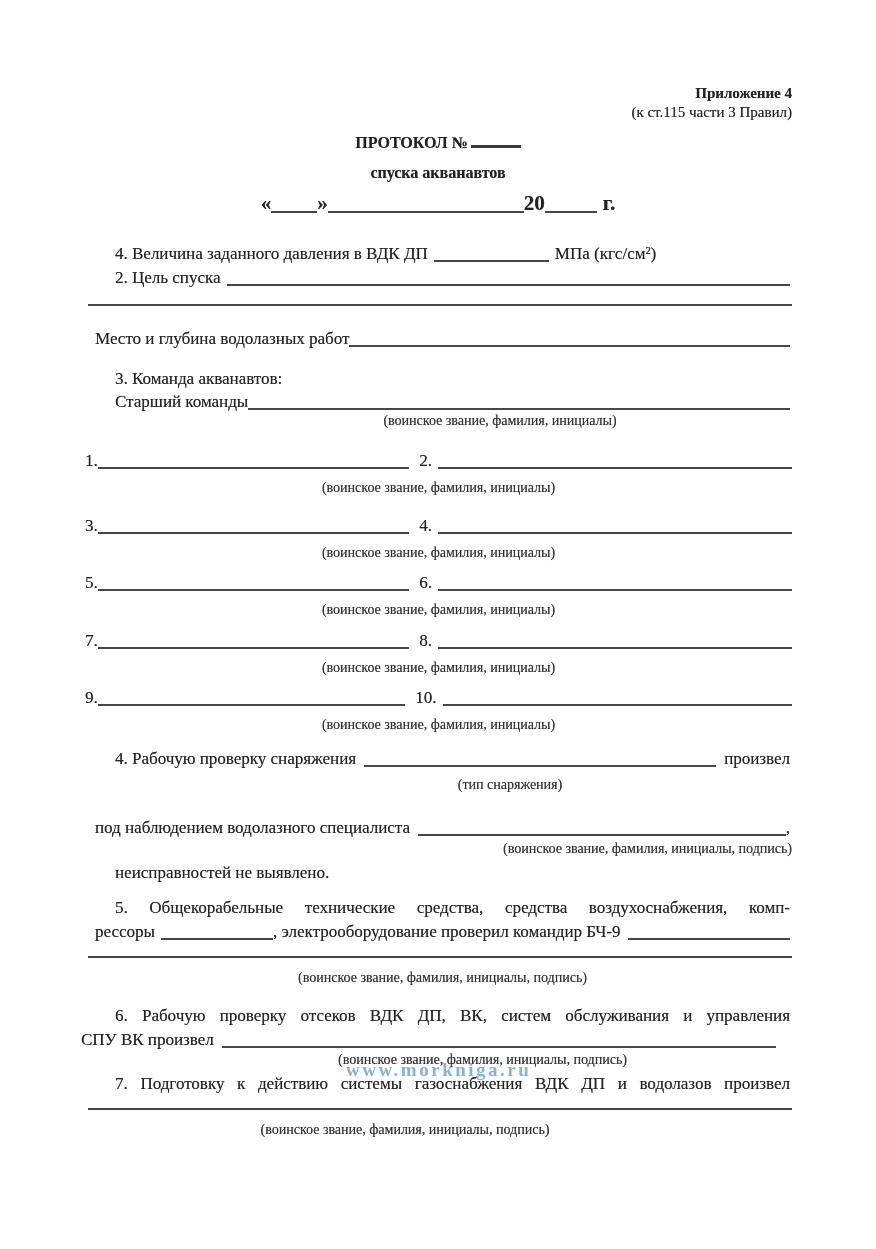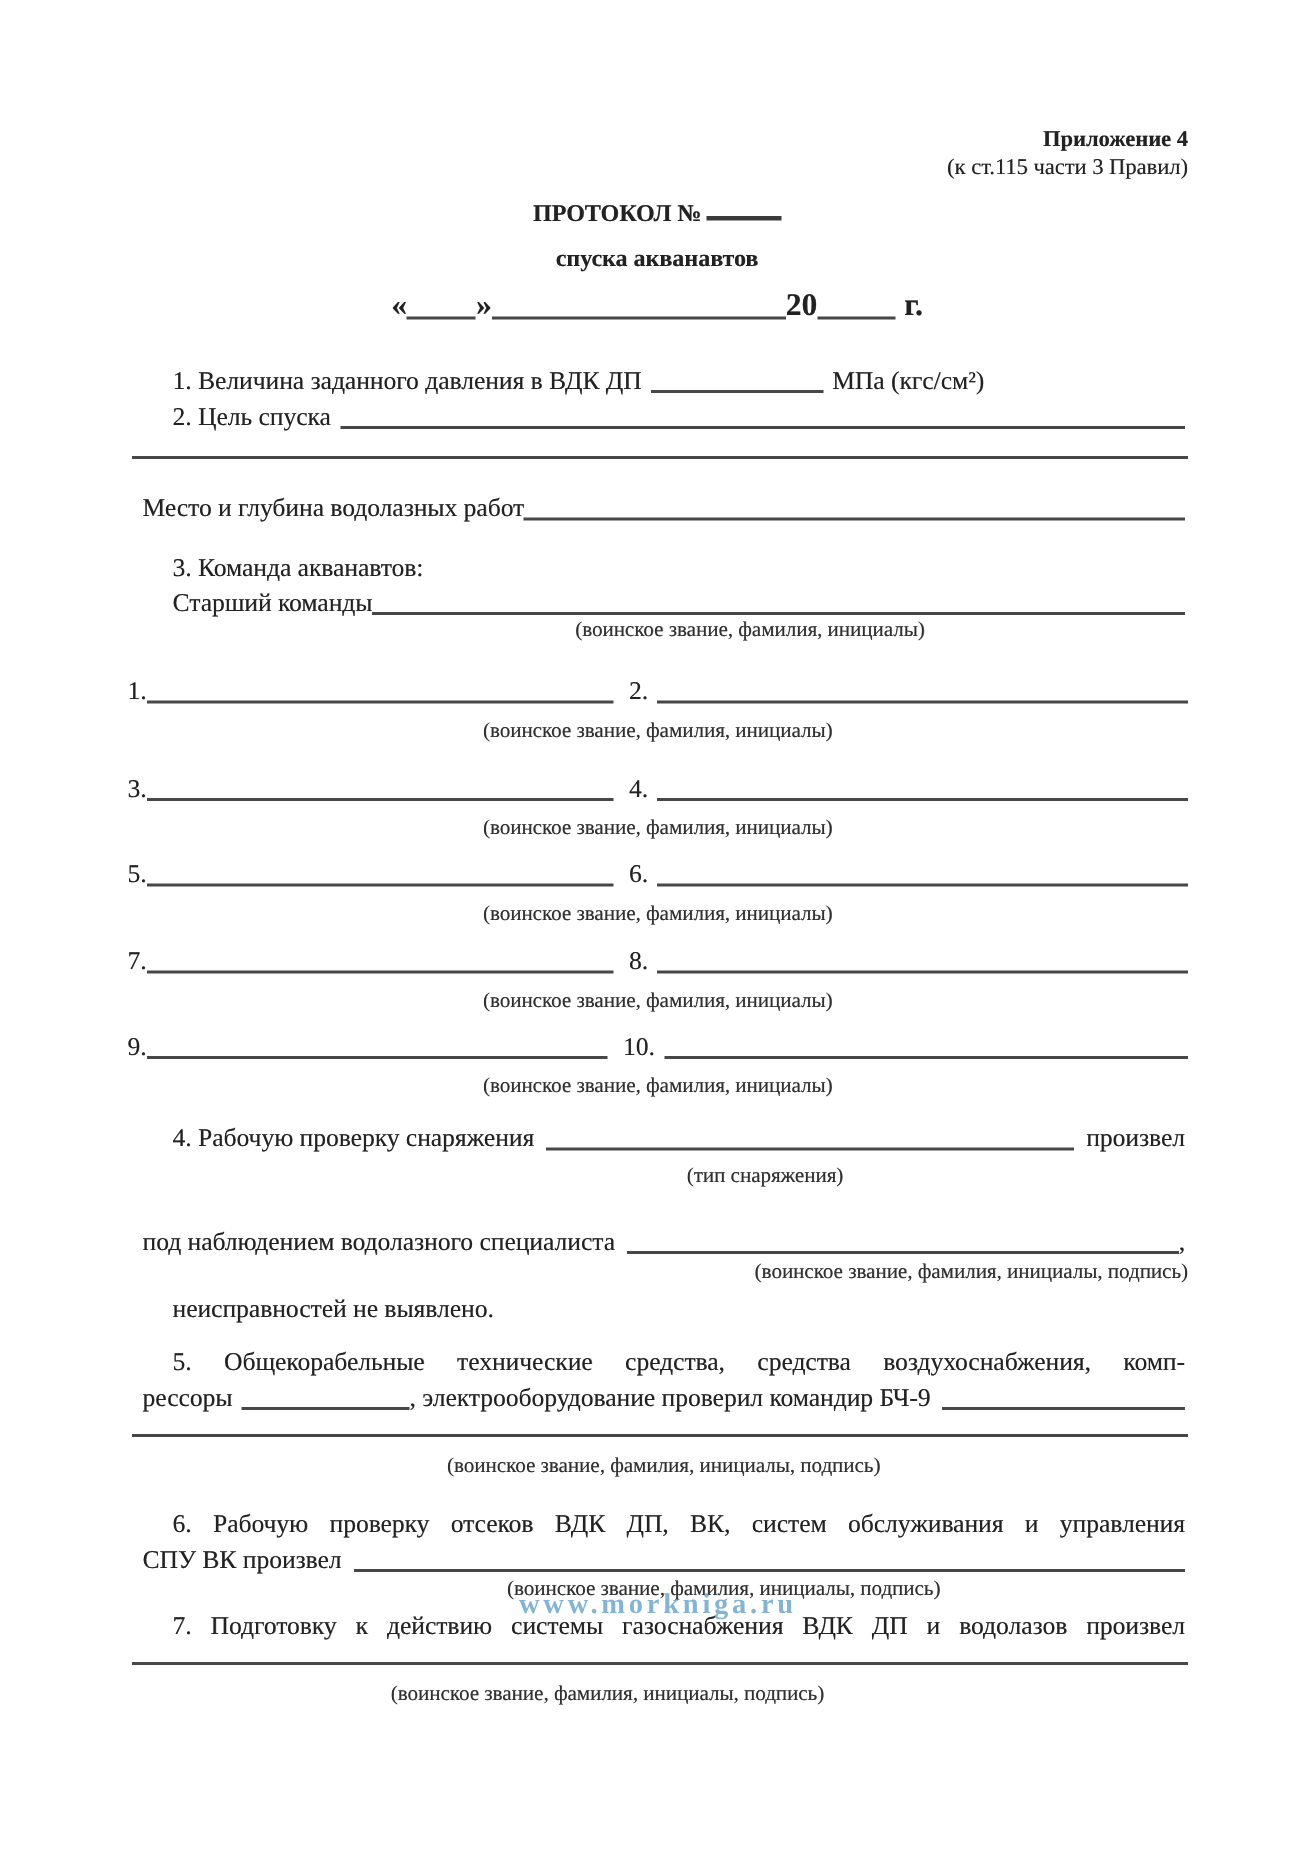--- a/index.html
+++ b/index.html
@@ -52,21 +52,21 @@
     <span>«</span>
     <span class="gap" style="width:46px;"></span>
     <span>»</span>
     <span class="gap" style="width:196px;"></span>
     <span>20</span>
     <span class="gap" style="width:52px;"></span>
     <span style="margin-left:6px;">г.</span>
   </div>
 
   <div class="abs t row" style="top:243px;left:95px;width:695px;">
-    <span class="indent">1. Величина заданного давления в ВДК ДП</span>
+    <span class="indent">4. Величина заданного давления в ВДК ДП</span>
     <span class="gap" style="width:115px;margin-left:6px;margin-right:6px;"></span>
     <span>МПа (кгс/см²)</span>
   </div>
 
   <div class="abs t row" style="top:267px;left:95px;width:695px;text-align:right;">
     <span class="indent">2. Цель спуска</span>
     <span class="fill" style="margin-left:6px;"></span>
   </div>
   <div class="abs hr" style="top:304px;left:88px;width:704px;"></div>
 
@@ -141,21 +141,21 @@
   <div class="abs t row" style="top:921px;left:95px;width:695px;">
     <span>рессоры</span>
     <span class="gap" style="width:112px;margin-left:6px;"></span>
     <span>, электрооборудование проверил командир БЧ-9</span>
     <span class="fill" style="margin-left:8px;"></span>
   </div>
   <div class="abs hr" style="top:956px;left:88px;width:704px;"></div>
   <div class="abs small center" style="top:969px;left:95px;width:695px;">(воинское звание, фамилия, инициалы, подпись)</div>
 
   <div class="abs t indent jfull" style="top:1005px;left:95px;width:675px;">6. Рабочую проверку отсеков ВДК ДП, ВК, систем обслуживания и управления</div>
-  <div class="abs t row" style="top:1029px;left:95px;width:695px;">
+  <div class="abs t row" style="top:1029px;left:81px;width:695px;">
     <span>СПУ ВК произвел</span>
     <span class="fill" style="margin-left:8px;"></span>
   </div>
   <div class="abs small center" style="top:1051px;left:310px;width:345px;">(воинское звание, фамилия, инициалы, подпись)</div>
 
   <div class="abs wm" style="top: 1059px; left: 346px; color: rgb(110, 167, 207);">www.morkniga.ru</div>
 
   <div class="abs t indent jfull" style="top:1073px;left:95px;width:675px;">7. Подготовку к действию системы газоснабжения ВДК ДП и водолазов произвел</div>
   <div class="abs hr" style="top:1108px;left:88px;width:704px;"></div>
   <div class="abs small center" style="top:1121px;left:230px;width:350px;">(воинское звание, фамилия, инициалы, подпись)</div>

